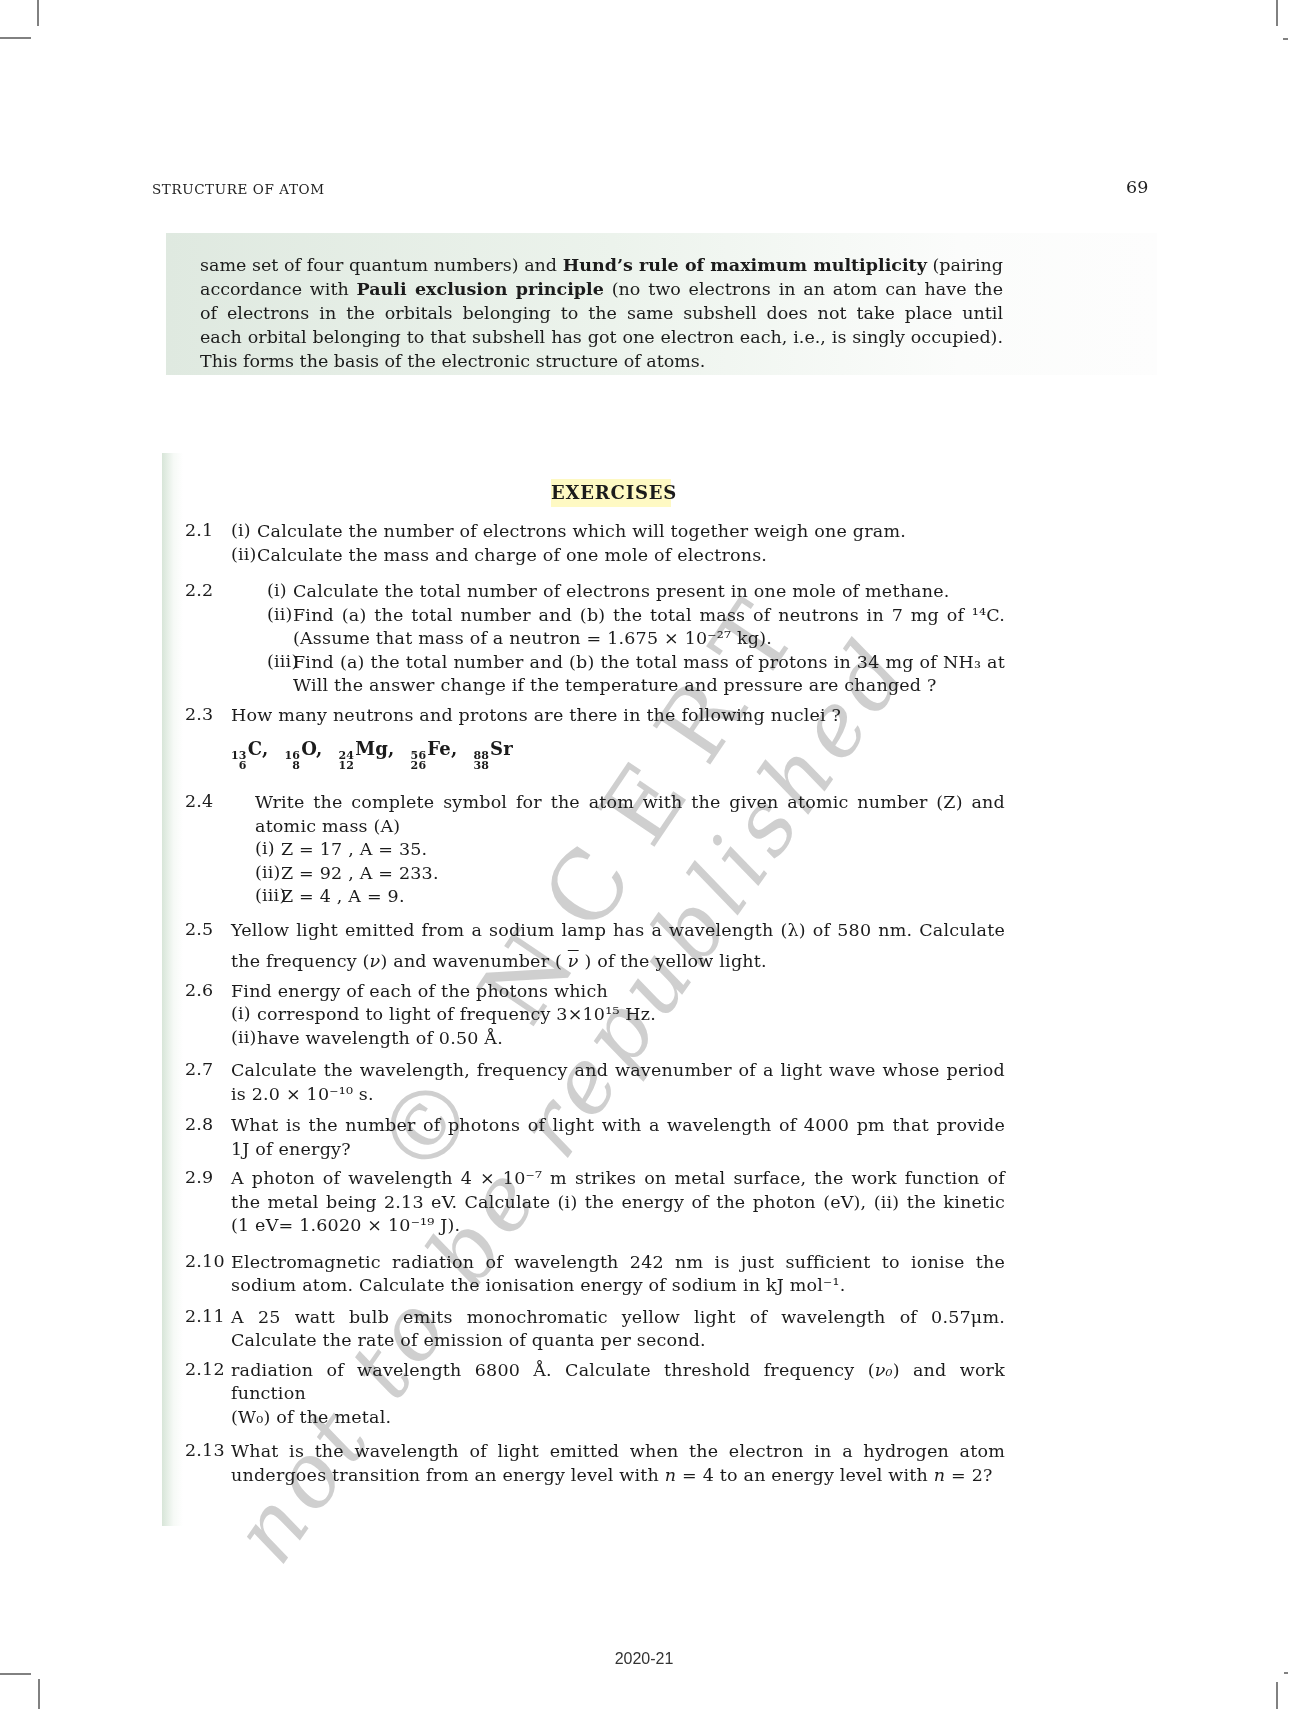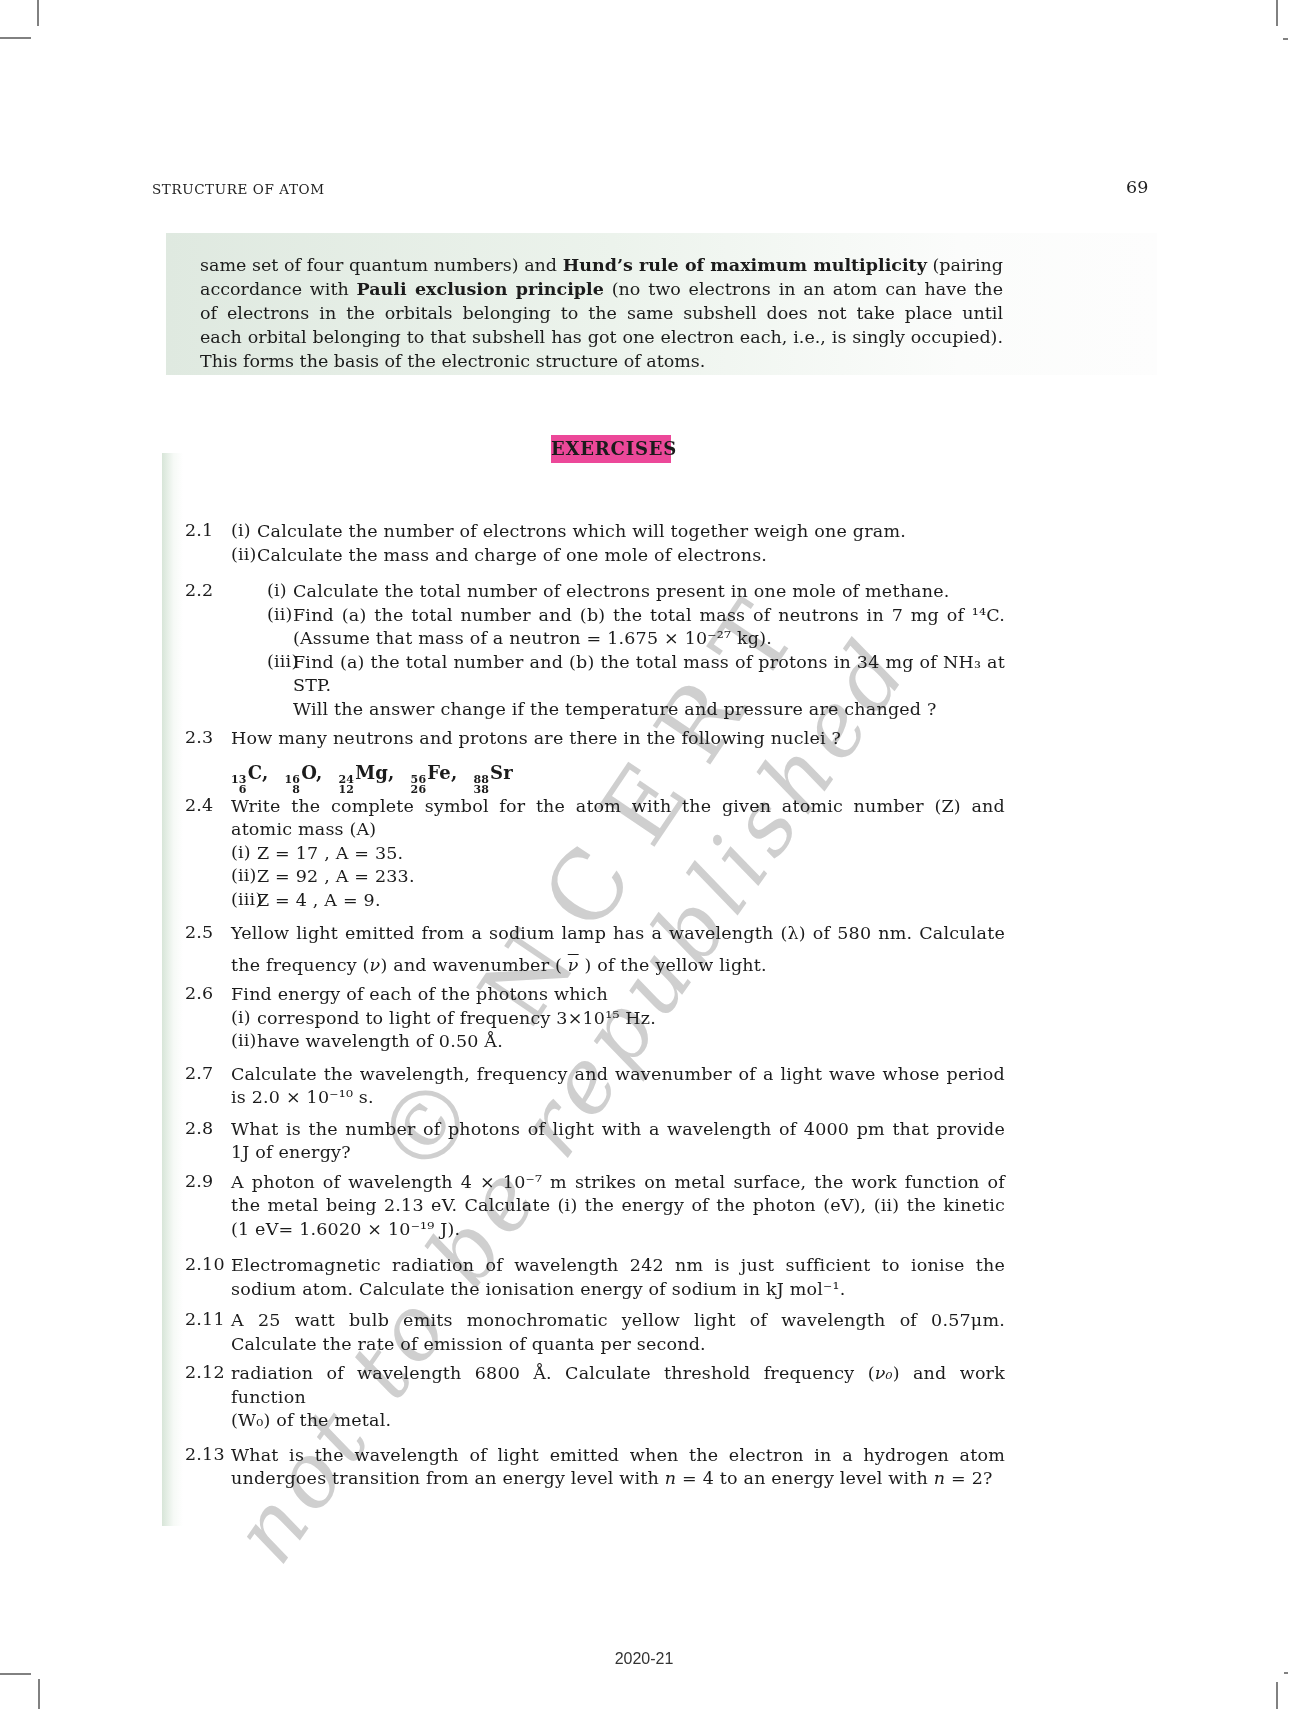--- a/index.html
+++ b/index.html
@@ -27,41 +27,41 @@
   
   .stripe{position:absolute;left:162px;top:453px;width:21px;height:1073px;
           background:linear-gradient(90deg,rgba(213,228,214,0.95) 0%,rgba(240,246,240,0.6) 55%,rgba(255,255,255,0) 100%);
           z-index:0;}
   
   .wm{position:absolute;z-index:1;color:#c7c7c7;opacity:0.85;white-space:nowrap;
       font-family:"DejaVu Serif","Liberation Serif",serif;}
   .wm1{left:400px;top:1110px;font-size:95px;letter-spacing:30px;transform:rotate(-56deg);transform-origin:left center;}
   .wm2{left:255px;top:1500px;font-size:88px;letter-spacing:7px;font-style:italic;transform:rotate(-55deg);transform-origin:left center;}
   
-  .ex-heading{position:absolute;left:551px;top:435px;width:120px;height:28px;z-index:2;
-              background:#ec4899;text-align:center;font-weight:bold;font-size:18px;
+  .ex-heading{position:absolute;left:551px;top:479px;width:120px;height:28px;z-index:2;
+              background:#fef9c3;text-align:center;font-weight:bold;font-size:18px;
               letter-spacing:0.8px;line-height:28px;}
   
   #ex-list{position:absolute;left:185px;top:520px;width:820px;z-index:2;font-size:17.5px;letter-spacing:0.2px;}
   .ex-item{display:flex;}
   .ex-num{width:46px;flex:none;}
   .ex-body{flex:1;min-width:0;}
   .ex-row{display:flex;}
   .ex-lbl{width:26px;flex:none;}
   .ex-lines{flex:1;min-width:0;}
   .line{line-height:23.5px;}
   .jall{text-align:justify;text-align-last:justify;}
   .b{font-weight:bold;}
   .i{font-style:italic;}
   .ov{font-style:italic;text-decoration:overline;}
   
   #ex-list .ex-item:nth-child(1){margin-top:0;}
   #ex-list .ex-item:nth-child(2){margin-top:13px;gap:36px;}
   #ex-list .ex-item:nth-child(3){margin-top:6px;}
-  #ex-list .ex-item:nth-child(4){}
+  #ex-list .ex-item:nth-child(4){margin-top:20px;gap:24px;}
   #ex-list .ex-item:nth-child(5){margin-top:10px;}
   #ex-list .ex-item:nth-child(6){margin-top:6px;}
   #ex-list .ex-item:nth-child(7){margin-top:9px;}
   #ex-list .ex-item:nth-child(8){margin-top:8px;}
   #ex-list .ex-item:nth-child(9){margin-top:6px;}
   #ex-list .ex-item:nth-child(10){margin-top:13px;}
   #ex-list .ex-item:nth-child(11){margin-top:8px;}
   #ex-list .ex-item:nth-child(12){margin-top:6px;}
   #ex-list .ex-item:nth-child(13){margin-top:11px;}
   
@@ -138,21 +138,20 @@
             <div class="ex-lbl">(ii)</div>
             <div class="ex-lines">
               <div class="line jall"><span>Find (a) the total number and (b) the total mass of neutrons in 7 mg of ¹⁴C.</span></div>
               <div class="line"><span>(Assume that mass of a neutron = 1.675 × 10⁻²⁷ kg).</span></div>
             </div>
           </div>
           <div class="ex-row">
             <div class="ex-lbl">(iii)</div>
             <div class="ex-lines">
               <div class="line jall"><span>Find (a) the total number and (b) the total mass of protons in 34 mg of NH₃ at</span></div>
-              <div class="line"><span>STP.</span></div>
               <div class="line"><span>Will the answer change if the temperature and pressure are changed ?</span></div>
             </div>
           </div>
         </div>
       </div>
       <div class="ex-item">
         <div class="ex-num">2.3</div>
         <div class="ex-body">
           <div class="ex-row">
             <div class="ex-lines">

